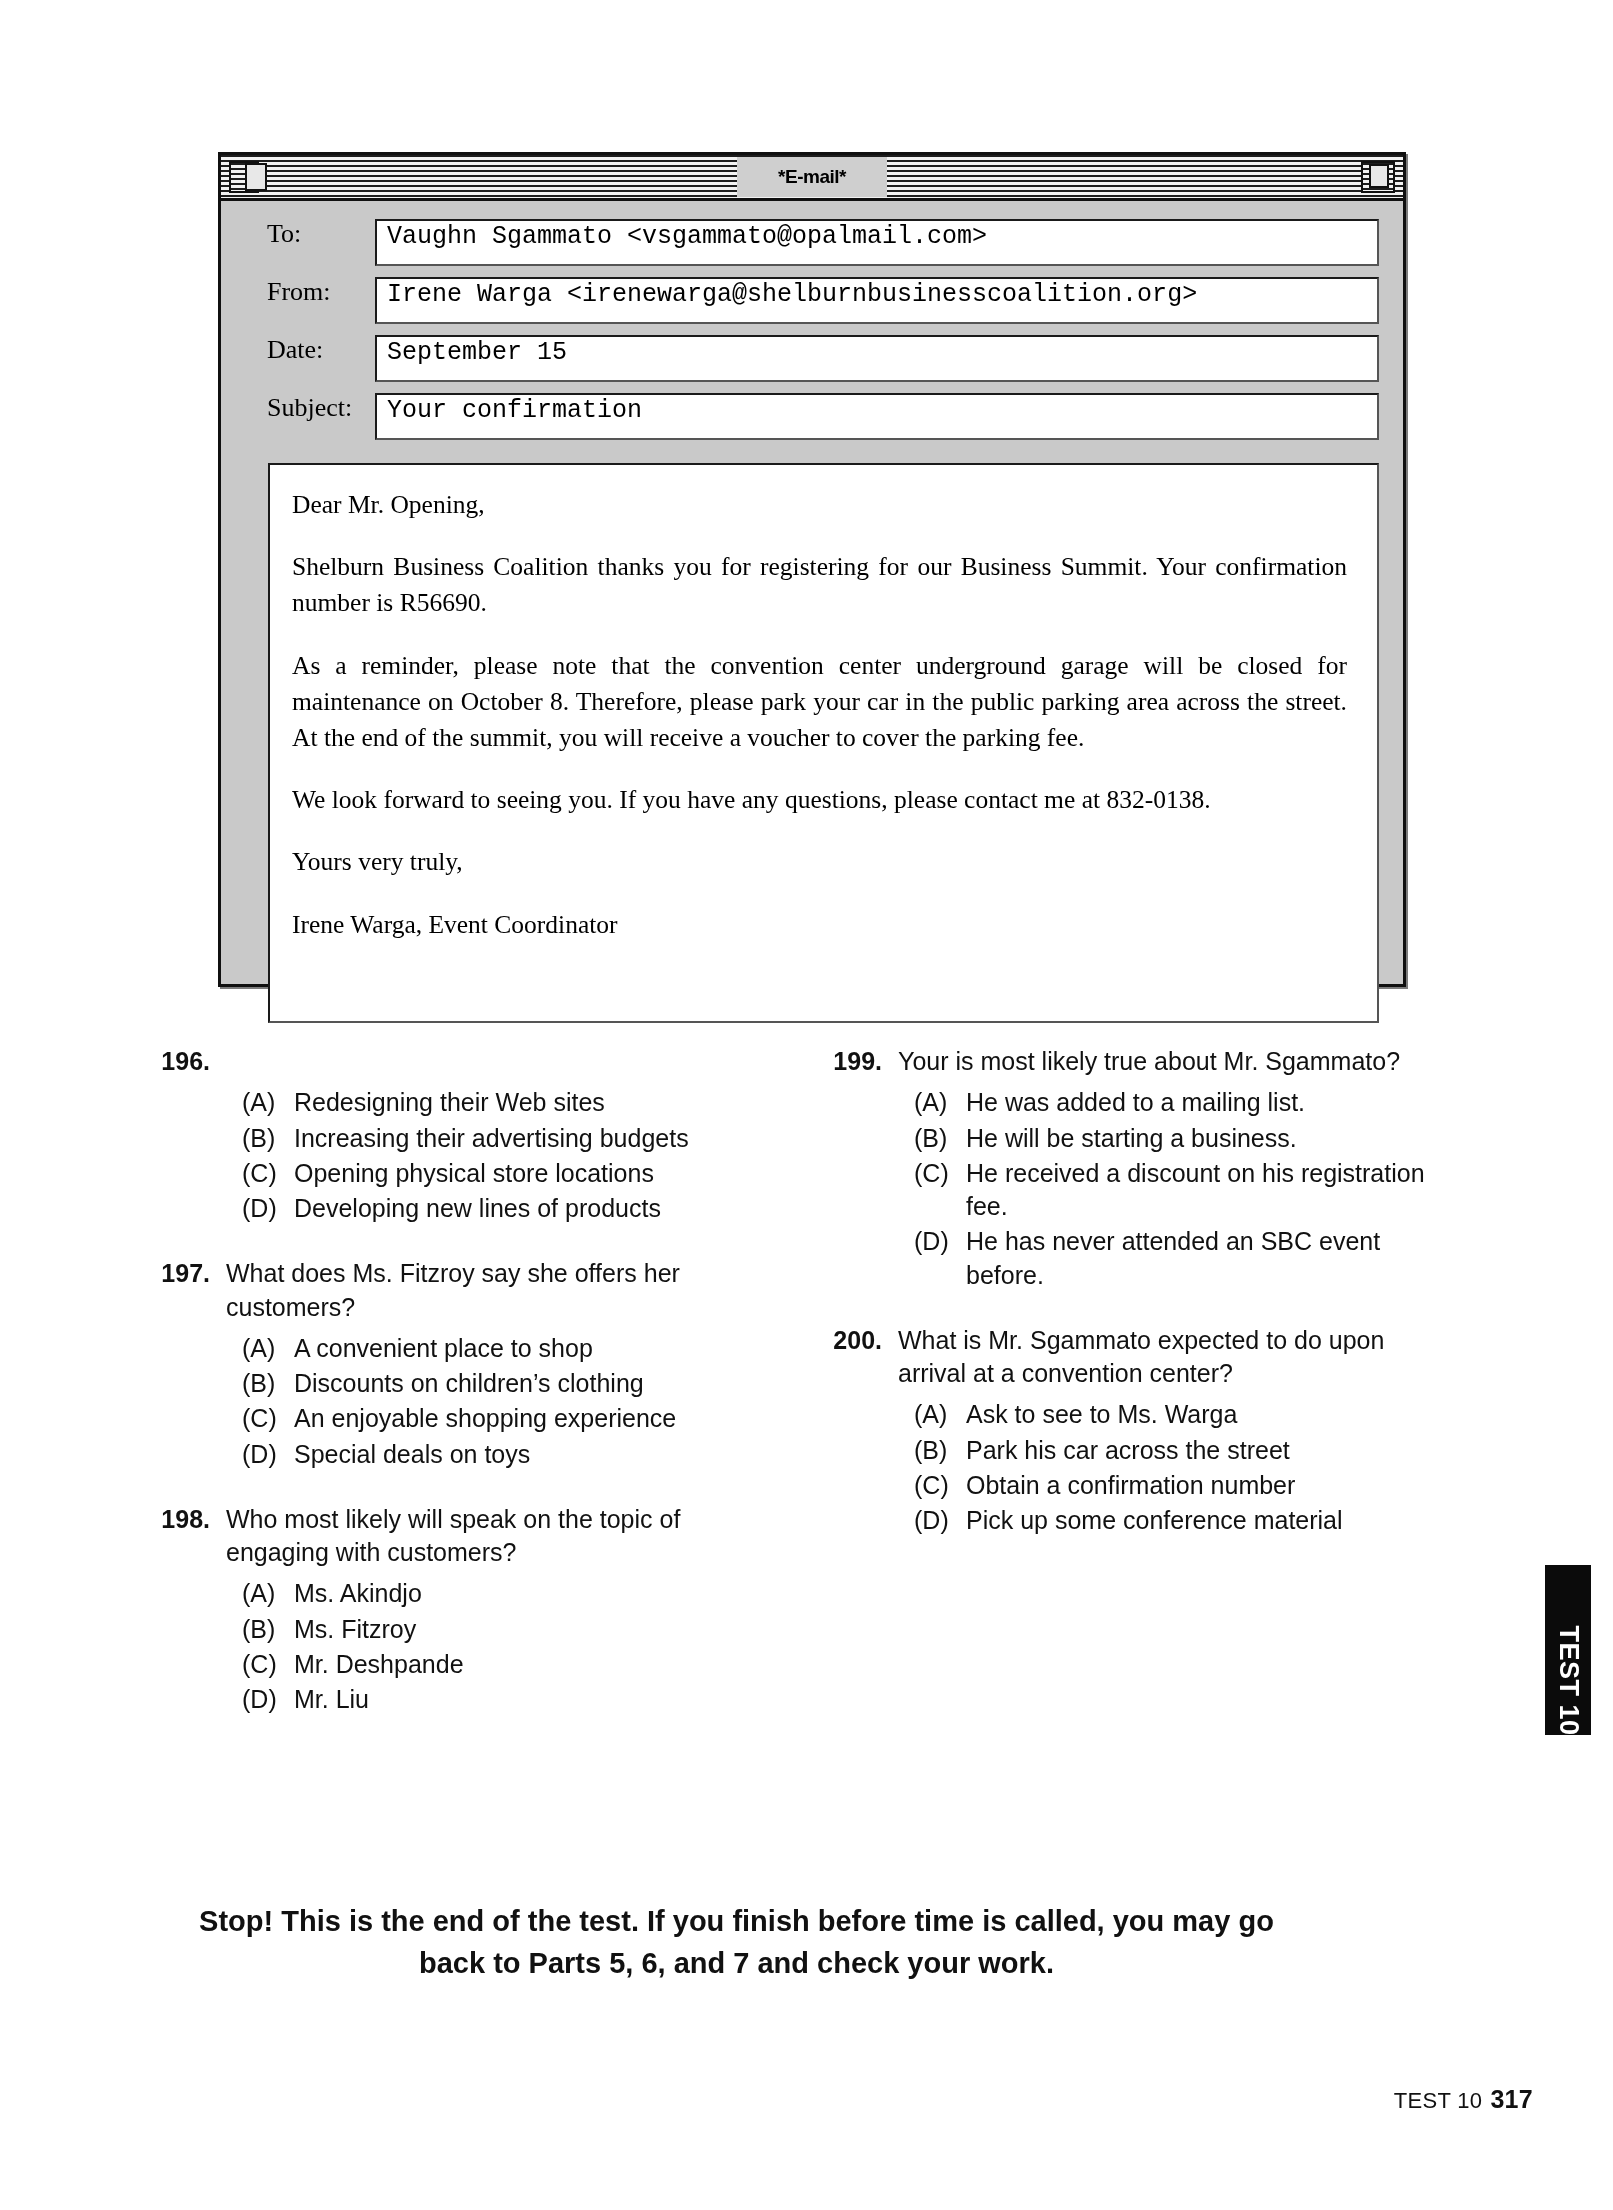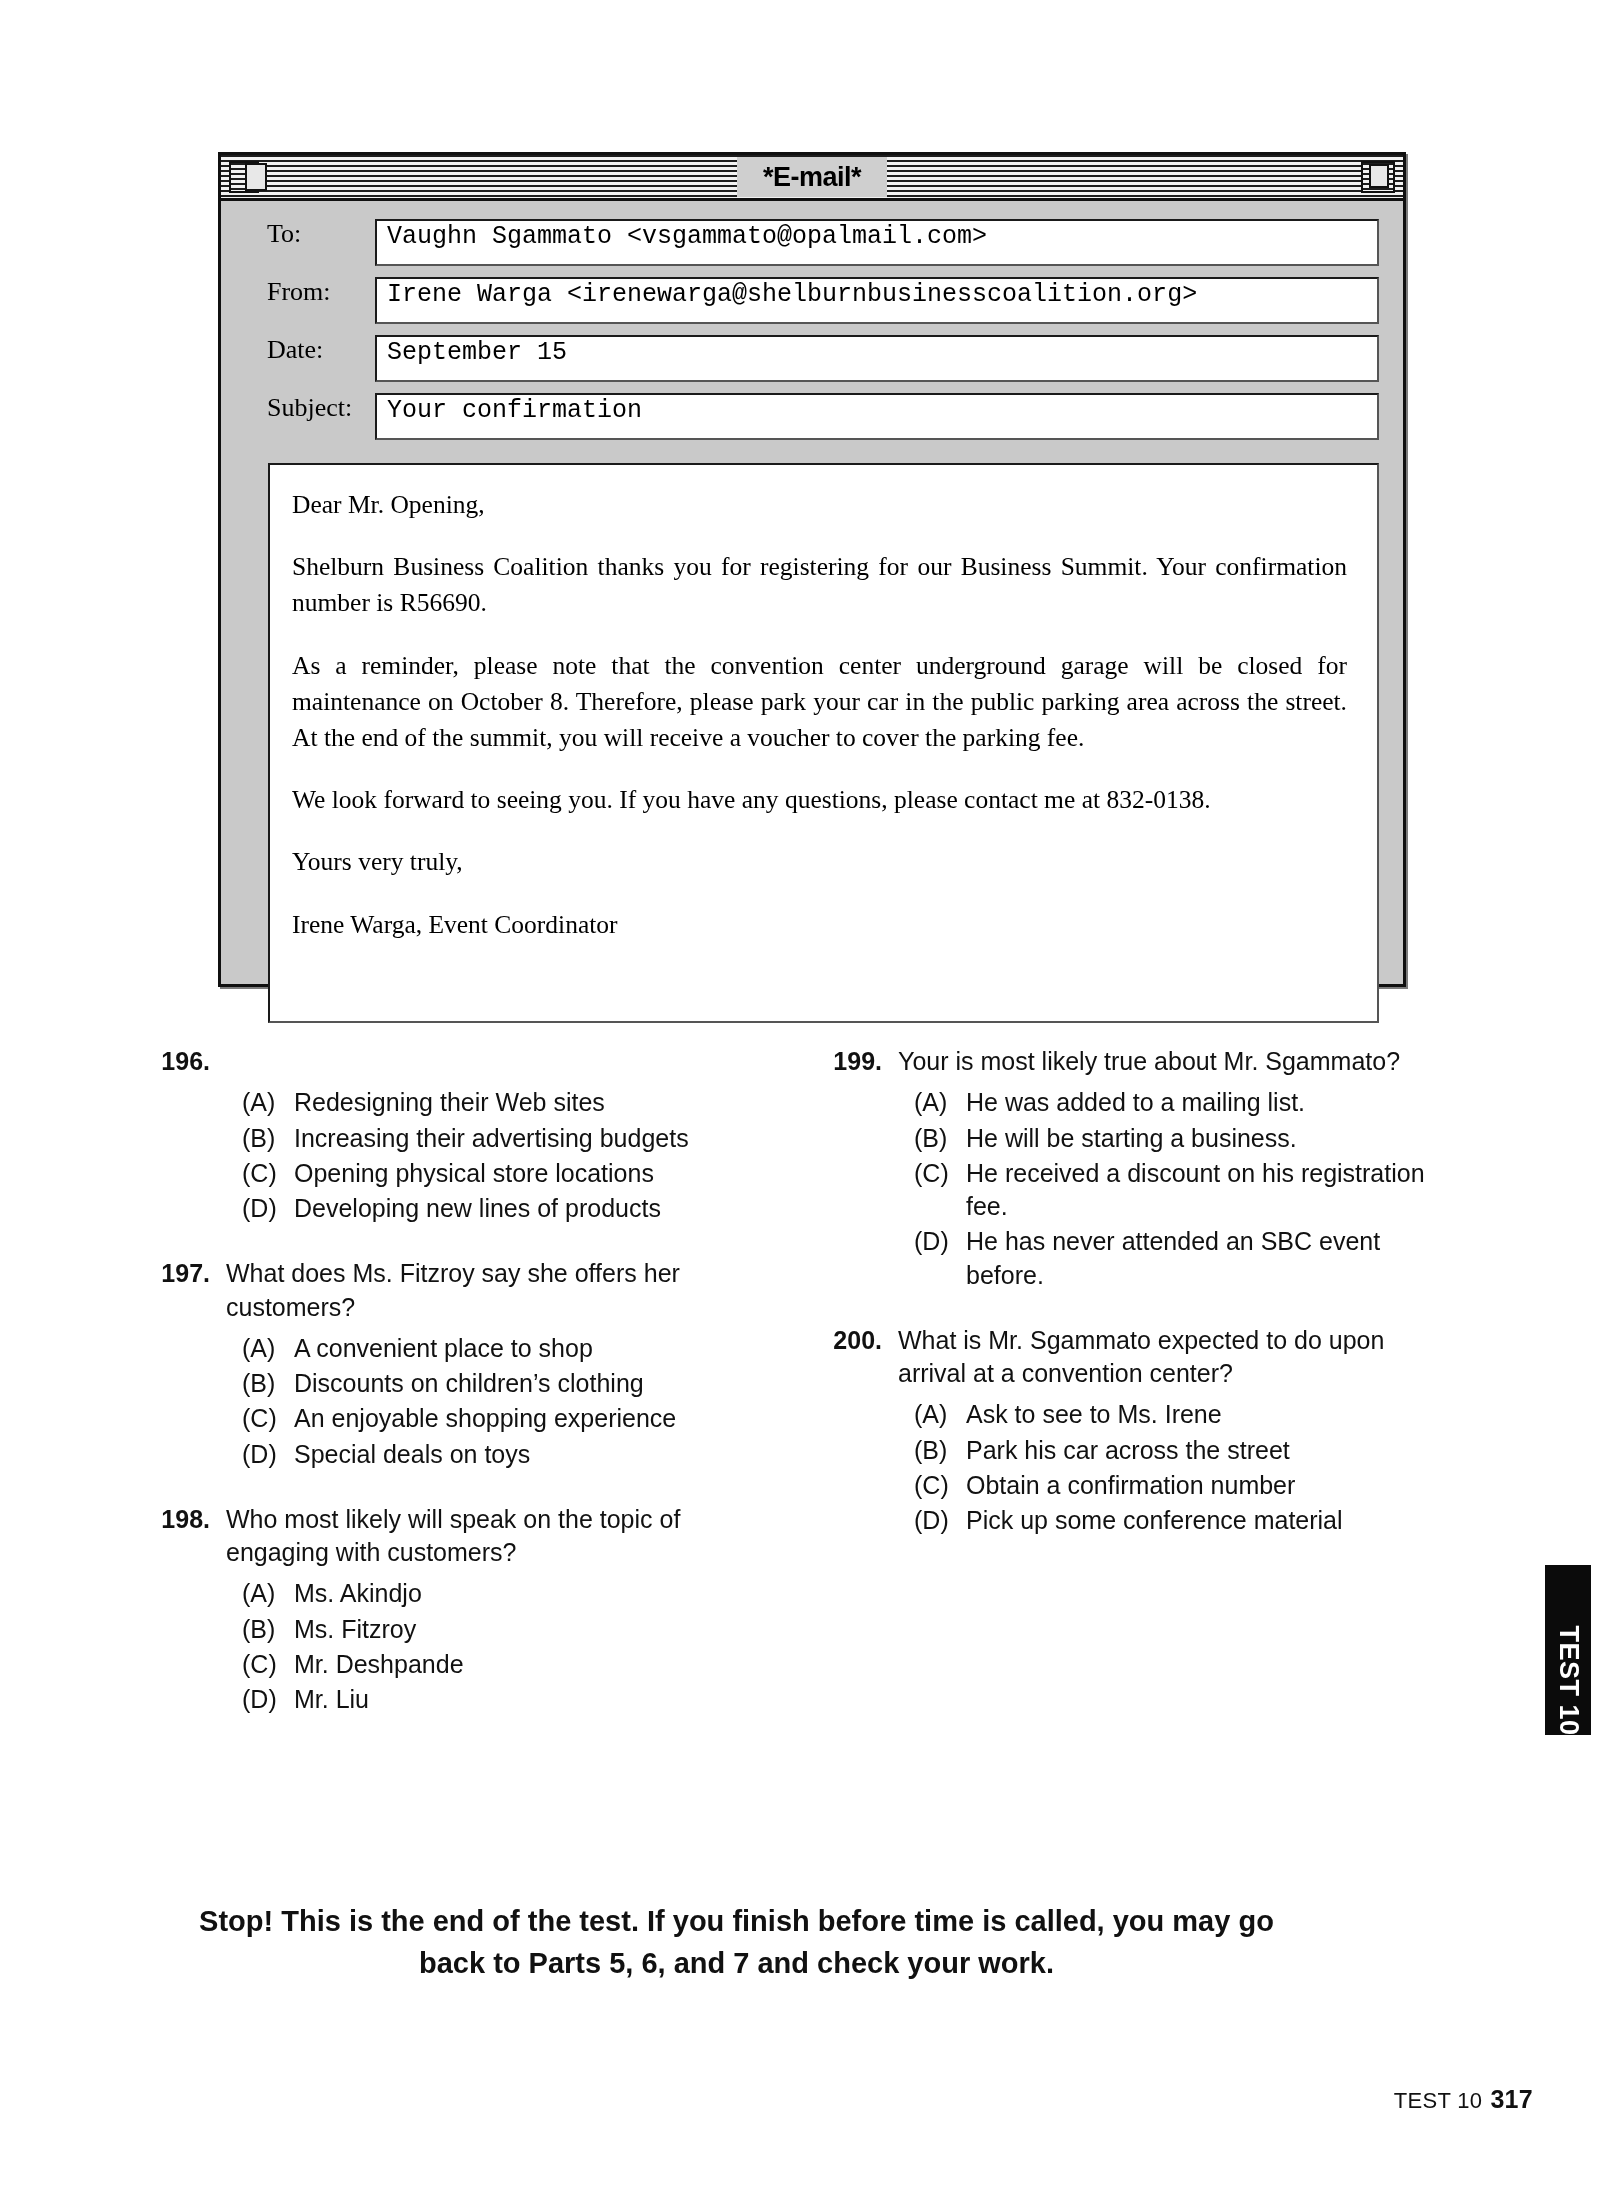--- a/index.html
+++ b/index.html
@@ -83,21 +83,21 @@
     height: 24px;
     background: #e8e8e8;
     border: 2px solid #111;
   }
   .tb-title {
     position: absolute;
     left: 0; right: 0;
     text-align: center;
     font-family: "Liberation Sans", sans-serif;
     font-weight: bold;
-    font-size: 27px;
+    font-size: 19px;
     letter-spacing: -0.5px;
     color: #000;
     background: #cfcfcf;
     width: 150px;
     margin: 0 auto;
     line-height: 40px;
     height: 40px;
   }
 
   
@@ -408,21 +408,21 @@
     </div>
 
     <div class="q">
       <div class="q-head">
         <div class="q-num">200.</div>
         <div class="q-text">What is Mr. Sgammato expected to do upon arrival at a convention center?</div>
       </div>
       <div class="choices">
         <div class="choice">
           <span class="choice-letter">(A)</span>
-          <span class="choice-text">Ask to see to Ms. Irene</span>
+          <span class="choice-text">Ask to see to Ms. Warga</span>
         </div>
         <div class="choice">
           <span class="choice-letter">(B)</span>
           <span class="choice-text">Park his car across the street</span>
         </div>
         <div class="choice">
           <span class="choice-letter">(C)</span>
           <span class="choice-text">Obtain a confirmation number</span>
         </div>
         <div class="choice">

